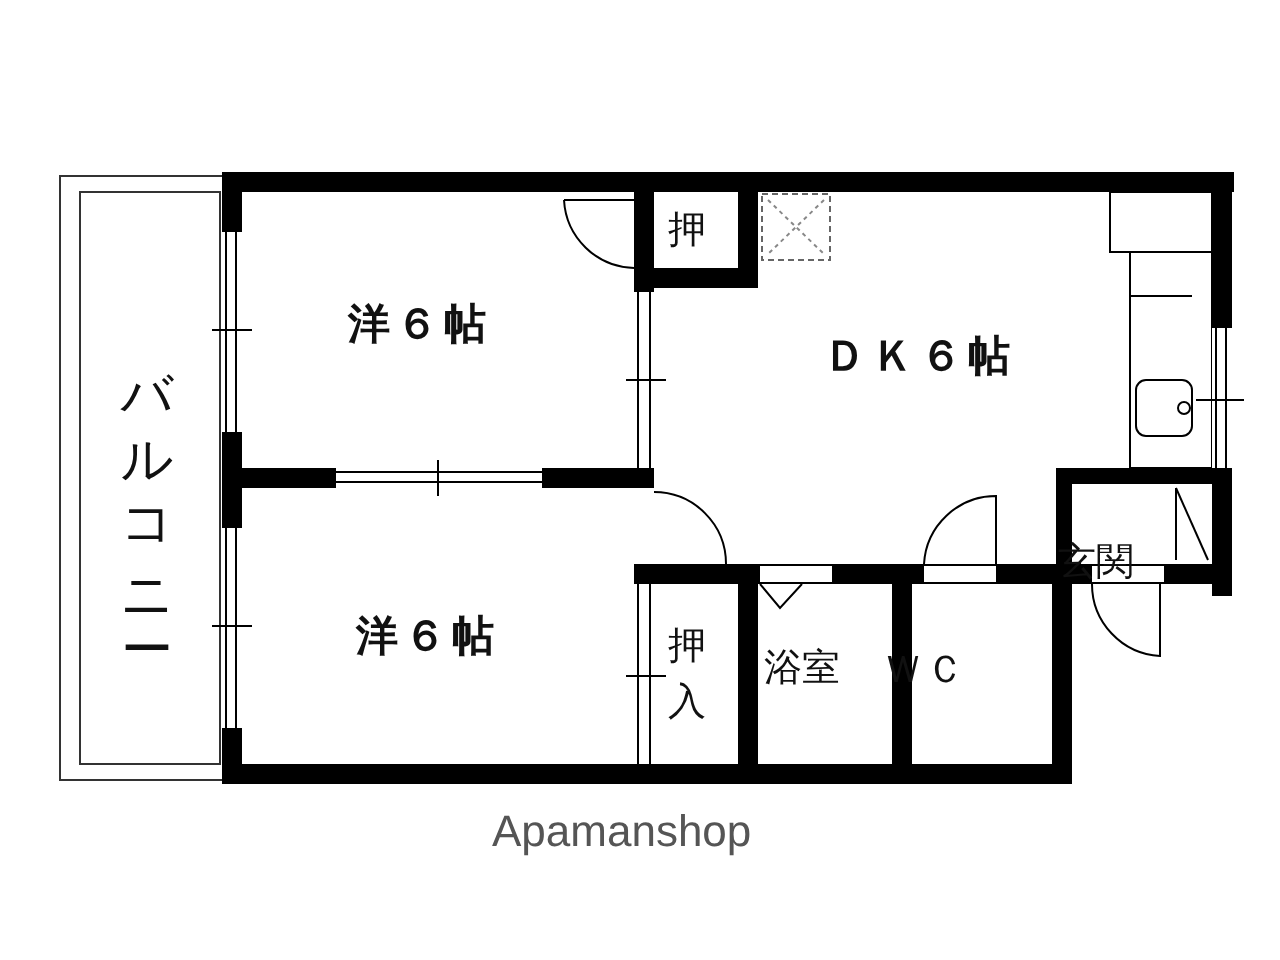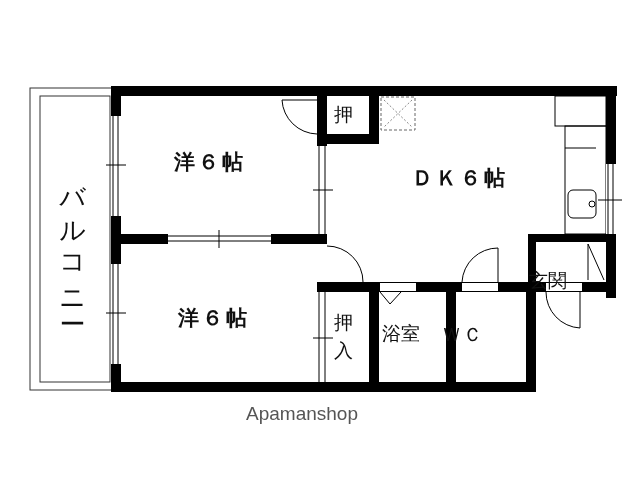--- a/index.html
+++ b/index.html
@@ -2,21 +2,21 @@
 <html><head>
 <meta charset="utf-8">
 <style>
   html, body { margin: 0; padding: 0; background: #ffffff; }
   body { width: 640px; height: 480px; position: relative; overflow: hidden; font-family: "DejaVu Sans", sans-serif; }
   svg { position: absolute; left: 0; top: 0; }
   .lbl { position: absolute; color: #111; font-family: "DejaVu Sans", sans-serif; white-space: nowrap; }
   .room { font-size: 21px; letter-spacing: 3px; font-weight: bold; }
   .vert { writing-mode: vertical-rl; font-size: 26px; letter-spacing: 6px; }
   .small { font-size: 19px; }
-  .brand { position: absolute; color: #555; font-family: "Liberation Sans", sans-serif; font-size: 19px; }
+  .brand { position: absolute; color: #555; font-family: "Liberation Sans", sans-serif; font-size: 22px; }
 </style>
 </head>
 <body>
 
 <svg width="640" height="480" viewBox="0 0 640 480">
 
   <rect x="30" y="88" width="82" height="302" fill="none" stroke="#333" stroke-width="1"></rect>
   <rect x="40" y="96" width="70" height="286" fill="none" stroke="#333" stroke-width="1"></rect>
 
   <rect x="111" y="86" width="506" height="10" fill="#000"></rect>

